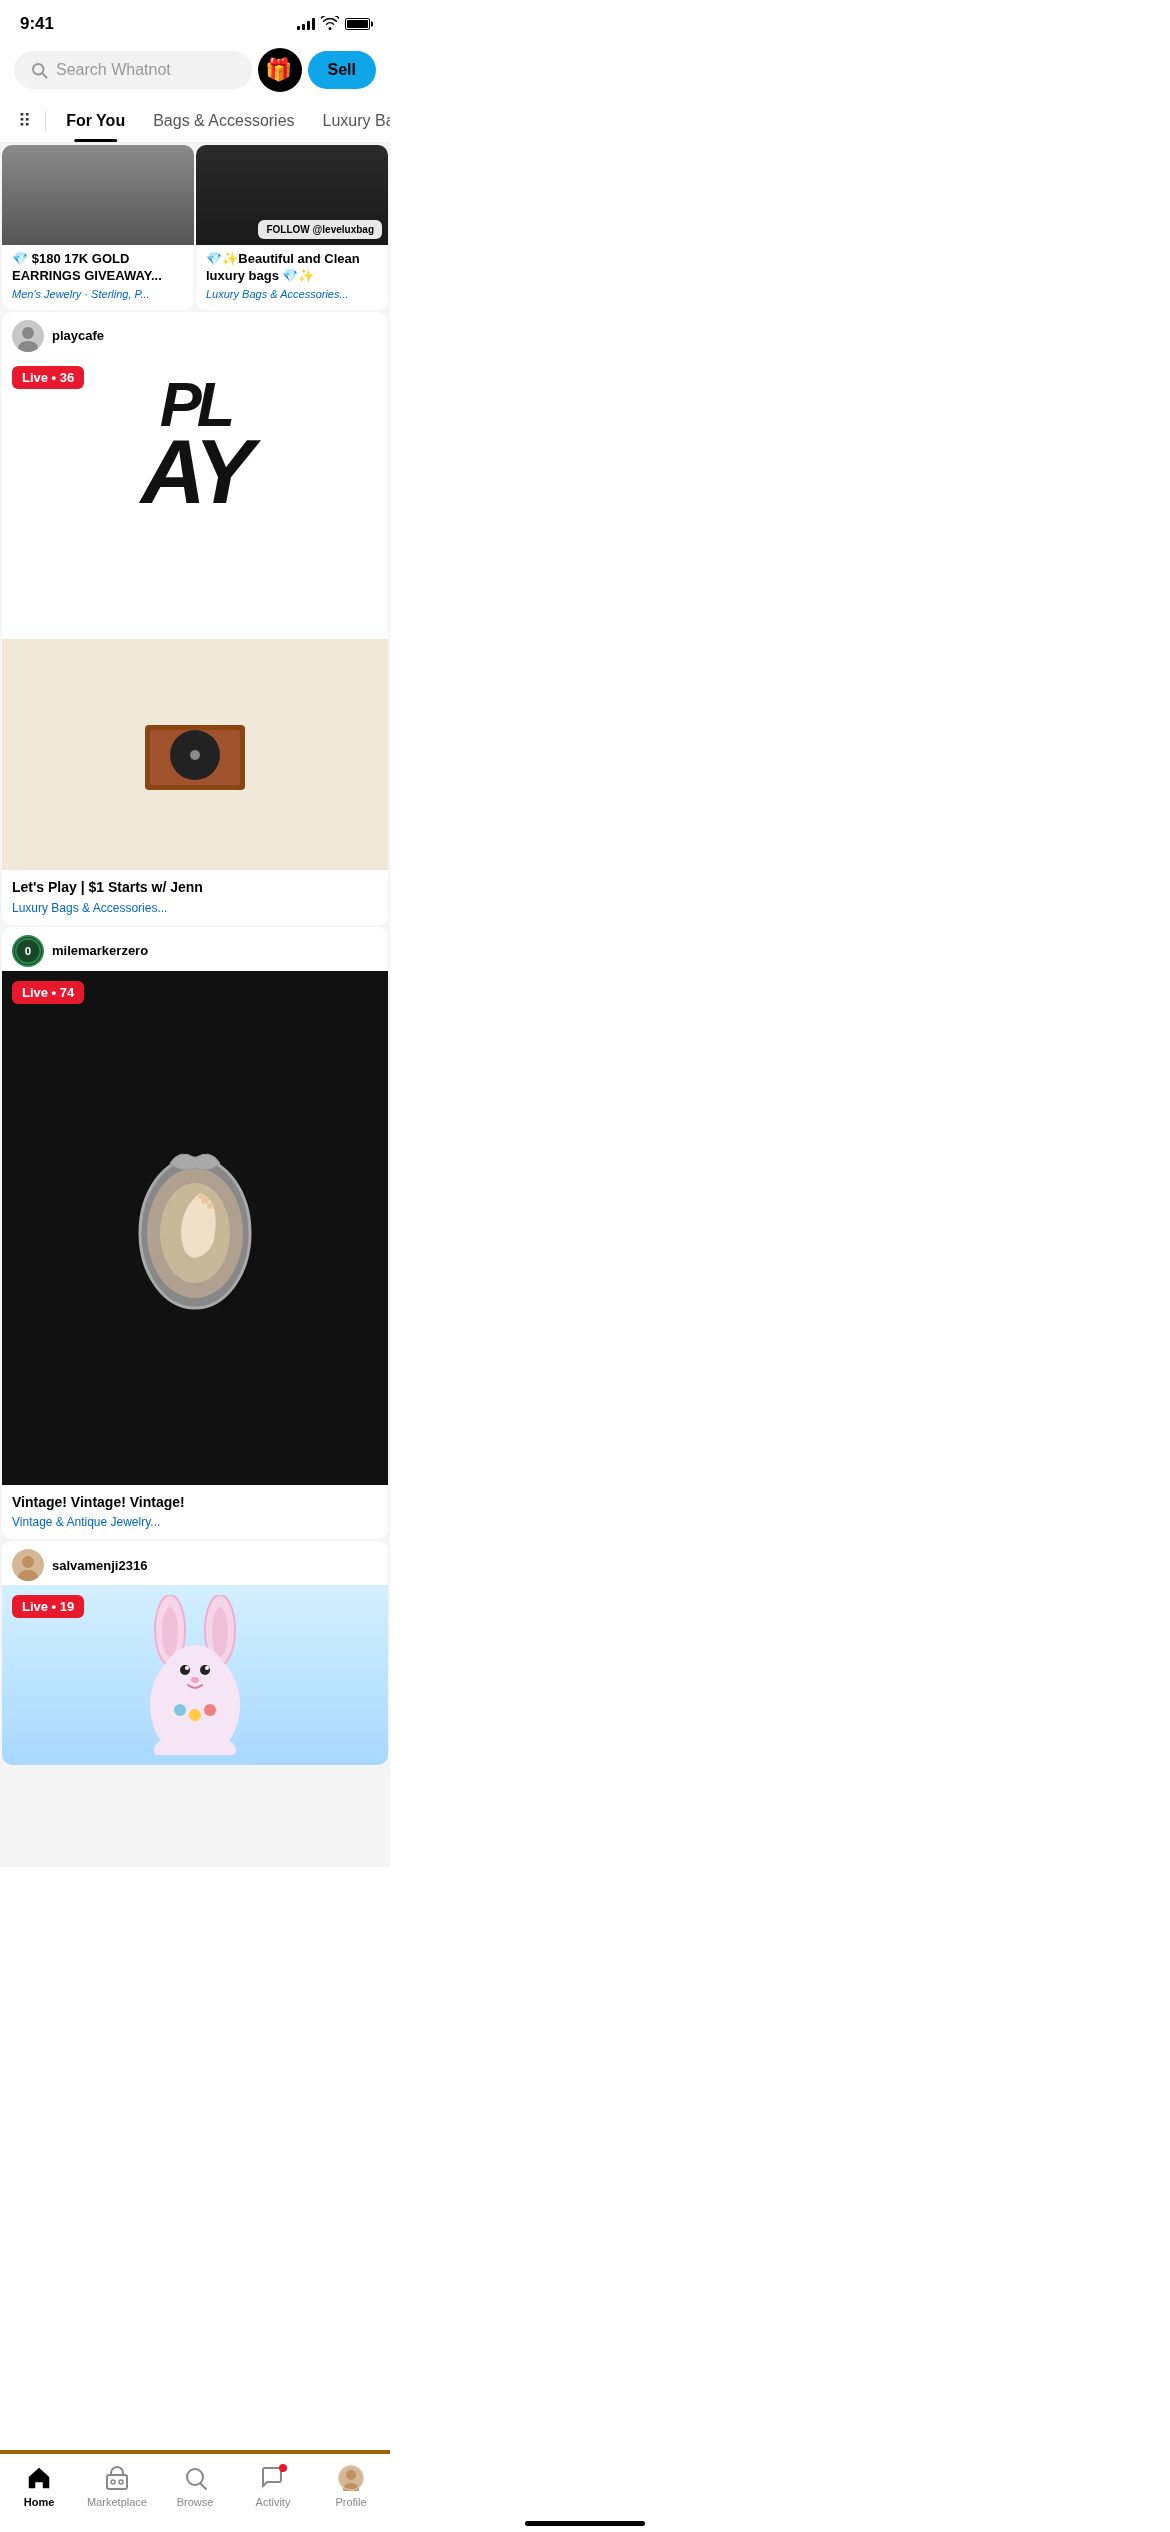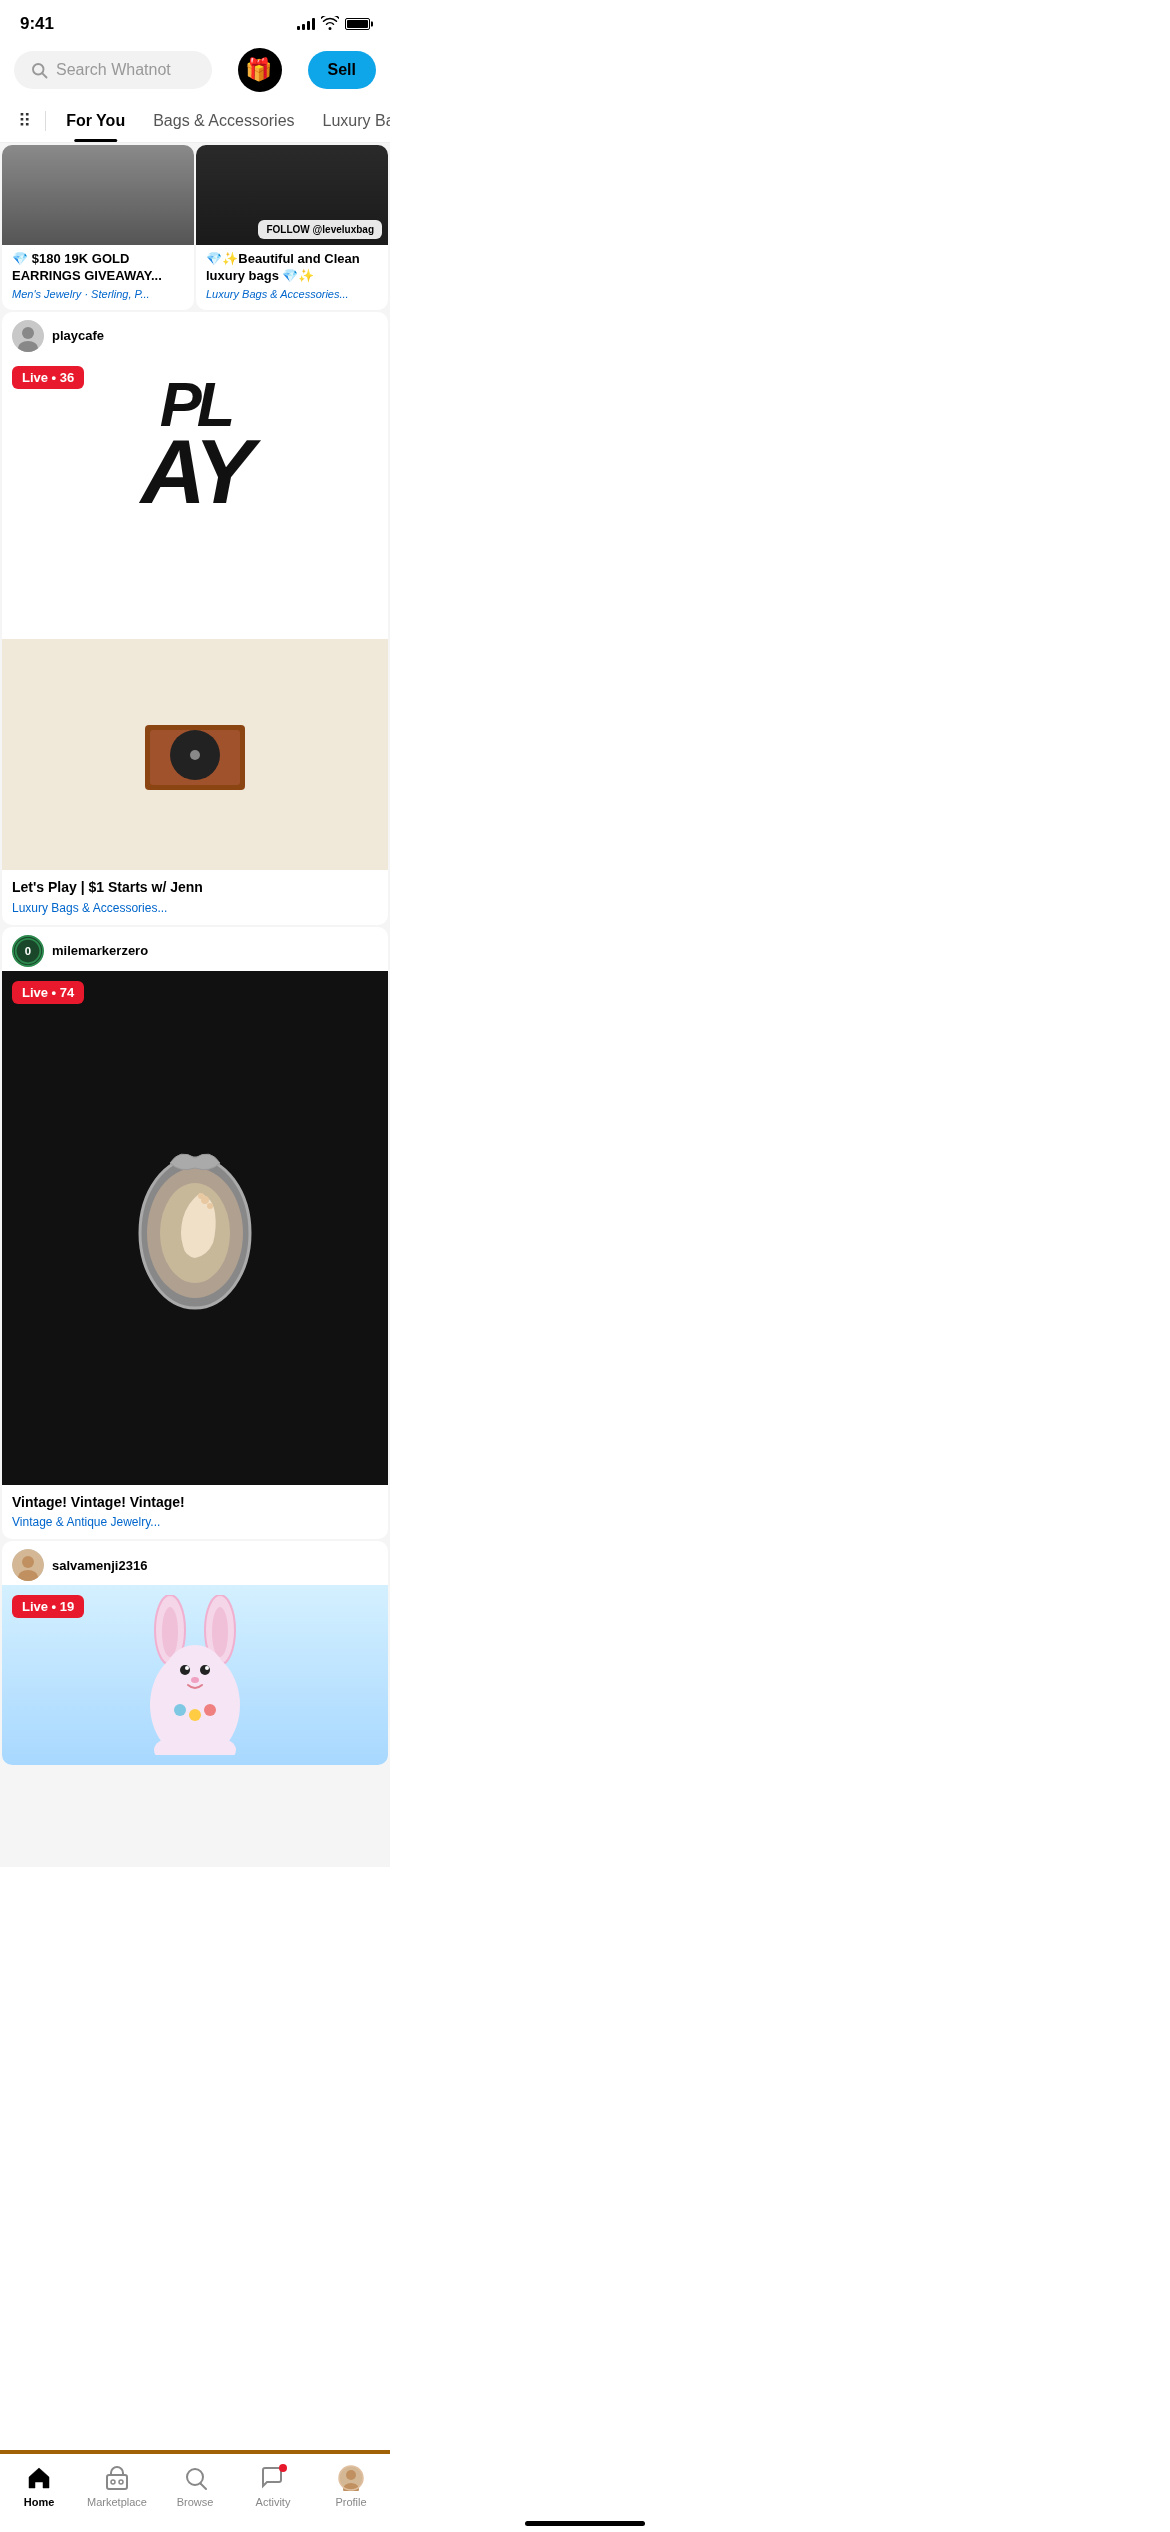--- a/index.html
+++ b/index.html
@@ -77,21 +77,21 @@
       width: 90%;
       background: #000;
       border-radius: 1px;
     }
 
     
     .header {
       display: flex;
       align-items: center;
       padding: 8px 14px;
-      gap: 26px;
+      gap: 6px;
       background: #fff;
     }
     .search-bar {
       flex: 1;
       display: flex;
       align-items: center;
       background: #f2f2f2;
       border-radius: 24px;
       padding: 10px 16px;
       gap: 8px;
@@ -475,21 +475,21 @@
 
 <div class="content">
 
   <div class="partial-cards">
 
     <div class="partial-card">
       <div class="partial-thumb">
         <div class="tattooed-bg"></div>
       </div>
       <div class="partial-info">
-        <div class="partial-title">💎 $180 19K GOLD EARRINGS GIVEAWAY...</div>
+        <div class="partial-title">💎 $180 17K GOLD EARRINGS GIVEAWAY...</div>
         <div class="partial-category">Men's Jewelry · Sterling, P...</div>
       </div>
     </div>
 
     <div class="partial-card">
       <div class="partial-thumb" style="position:relative;">
         <div class="luxury-bag-bg">
           <span style="background:rgba(255,255,255,0.9);color:#000;font-size:10px;font-weight:700;padding:4px 8px;border-radius:6px;">FOLLOW @leveluxbag</span>
         </div>
       </div>

